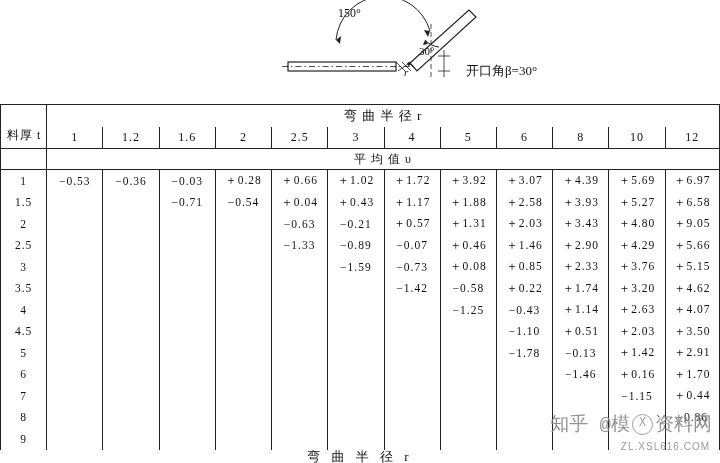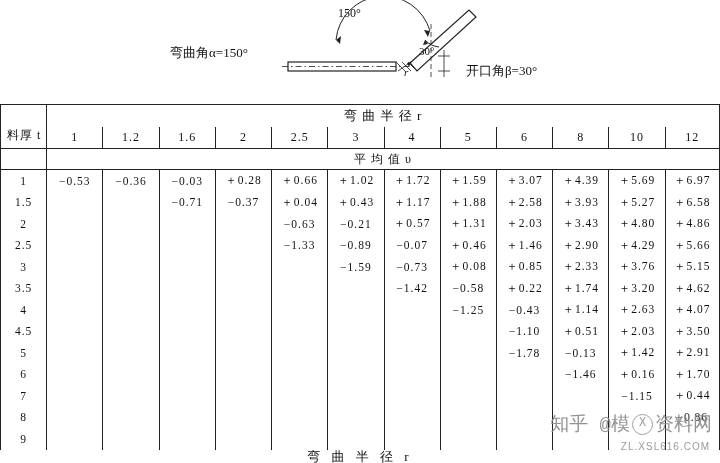--- a/index.html
+++ b/index.html
@@ -152,21 +152,20 @@
     <polygon points="147,40 150,44 145,45" fill="#222"></polygon>
 
     <line x1="120" y1="71" x2="133" y2="62" stroke="#222" stroke-width="0.8"></line>
     <polygon points="133,62 129,63 131,67" fill="#222"></polygon>
 
     <line x1="160" y1="56" x2="172" y2="56" stroke="#222" stroke-width="0.8"></line>
     <line x1="160" y1="71" x2="172" y2="71" stroke="#222" stroke-width="0.8"></line>
     <line x1="166" y1="50" x2="166" y2="77" stroke="#222" stroke-width="0.8"></line>
   </svg>
 
-  <div class="fig-label fig-alpha">弯曲角α=150°</div>
   <div class="fig-label fig-beta">开口角β=30°</div>
   <div class="fig-label fig-angle150">150°</div>
   <div class="fig-label fig-angle30">30°</div>
   <div class="fig-label fig-r">r</div>
 </div>
 
 <div class="table-wrap">
   <table class="main">
     <colgroup>
       <col style="width:46px">
@@ -212,32 +211,32 @@
     <tbody id="tbody">
         <tr class="body-row">
           <td class="first-col outer-l">1</td>
           <td>−0.53</td>
           <td>−0.36</td>
           <td>−0.03</td>
           <td>＋0.28</td>
           <td>＋0.66</td>
           <td>＋1.02</td>
           <td>＋1.72</td>
-          <td>＋1.59</td>
+          <td>＋3.92</td>
           <td>＋3.07</td>
           <td>＋4.39</td>
           <td>＋5.69</td>
           <td class="outer-r">＋6.97</td>
         </tr>
         <tr class="body-row">
           <td class="first-col outer-l">1.5</td>
           <td></td>
           <td></td>
           <td>−0.71</td>
-          <td>−0.37</td>
+          <td>−0.54</td>
           <td>＋0.04</td>
           <td>＋0.43</td>
           <td>＋1.17</td>
           <td>＋1.88</td>
           <td>＋2.58</td>
           <td>＋3.93</td>
           <td>＋5.27</td>
           <td class="outer-r">＋6.58</td>
         </tr>
         <tr class="body-row">
@@ -246,21 +245,21 @@
           <td></td>
           <td></td>
           <td></td>
           <td>−0.63</td>
           <td>−0.21</td>
           <td>＋0.57</td>
           <td>＋1.31</td>
           <td>＋2.03</td>
           <td>＋3.43</td>
           <td>＋4.80</td>
-          <td class="outer-r">＋4.86</td>
+          <td class="outer-r">＋9.05</td>
         </tr>
         <tr class="body-row">
           <td class="first-col outer-l">2.5</td>
           <td></td>
           <td></td>
           <td></td>
           <td></td>
           <td>−1.33</td>
           <td>−0.89</td>
           <td>−0.07</td>

